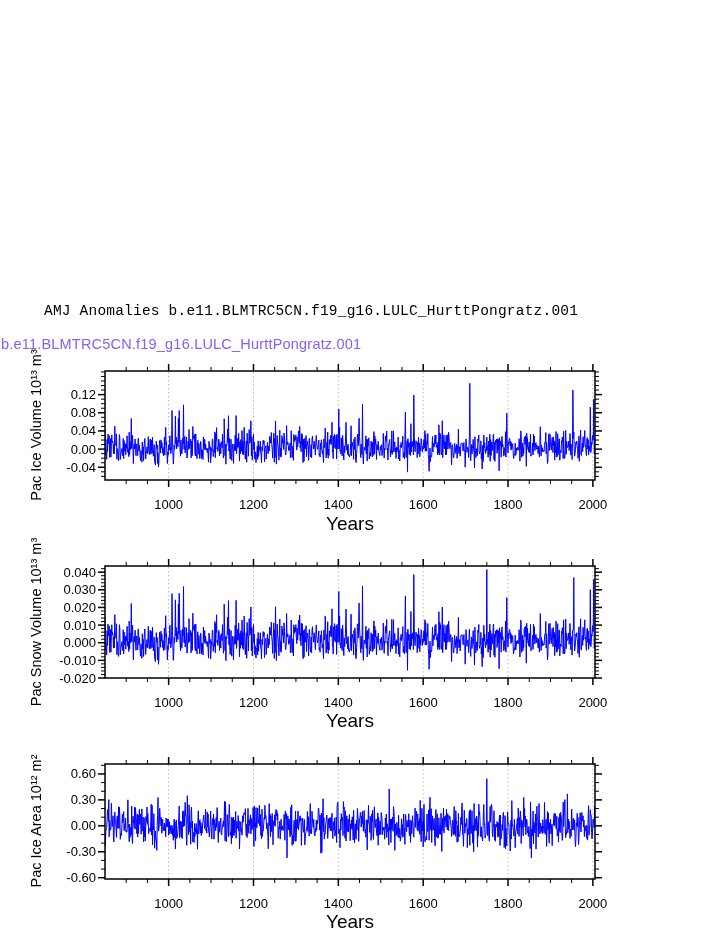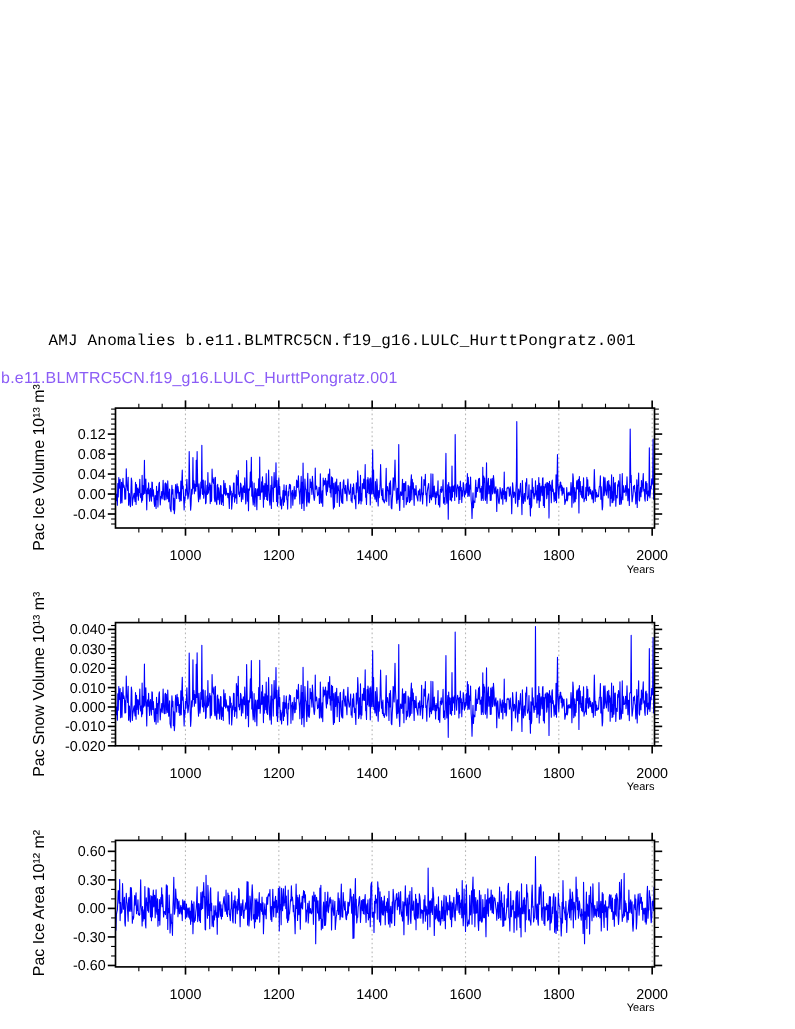--- a/index.html
+++ b/index.html
@@ -5,21 +5,21 @@
   html,body{margin:0;padding:0;}
   body{width:723px;height:935px;background:#ffffff;position:relative;overflow:hidden;
        font-family:"Liberation Sans",sans-serif;color:#000;}
   .main-title{position:absolute;left:44px;top:303px;font-size:14.5px;letter-spacing:0.2px;white-space:nowrap;font-family:Liberation Mono, monospace;}
   .legend-line{position:absolute;left:1px;top:336px;font-size:14.5px;letter-spacing:0.2px;white-space:nowrap;color:#8b5cf6;}
   .ylabel{position:absolute;writing-mode:vertical-rl;transform:translateY(-50%) rotate(180deg);
           font-size:14.5px;white-space:nowrap;}
   #yl0{left:28px;top:425px;}
   #yl1{left:28px;top:622px;}
   #yl2{left:28px;top:821px;}
-  .xlabel{position:absolute;left:105px;width:490px;text-align:right;font-size:10px;}
+  .xlabel{position:absolute;left:105px;width:490px;text-align:center;font-size:19px;}
   #xl0{top:513px;}
   #xl1{top:710px;}
   #xl2{top:911px;}
   #chart-svg{position:absolute;left:0;top:0;}
   .grid{stroke:#b8b8b8;stroke-width:1;stroke-dasharray:1.5 2.5;fill:none;}
   .series{stroke:#0000ff;stroke-width:1;fill:none;stroke-linejoin:round;}
   .frame{fill:none;stroke:#000;stroke-width:1.5;}
   .major{stroke:#000;stroke-width:1.5;}
   .minor{stroke:#000;stroke-width:1;}
   .ticklab{font-family:"Liberation Sans",sans-serif;font-size:13px;fill:#000;}

